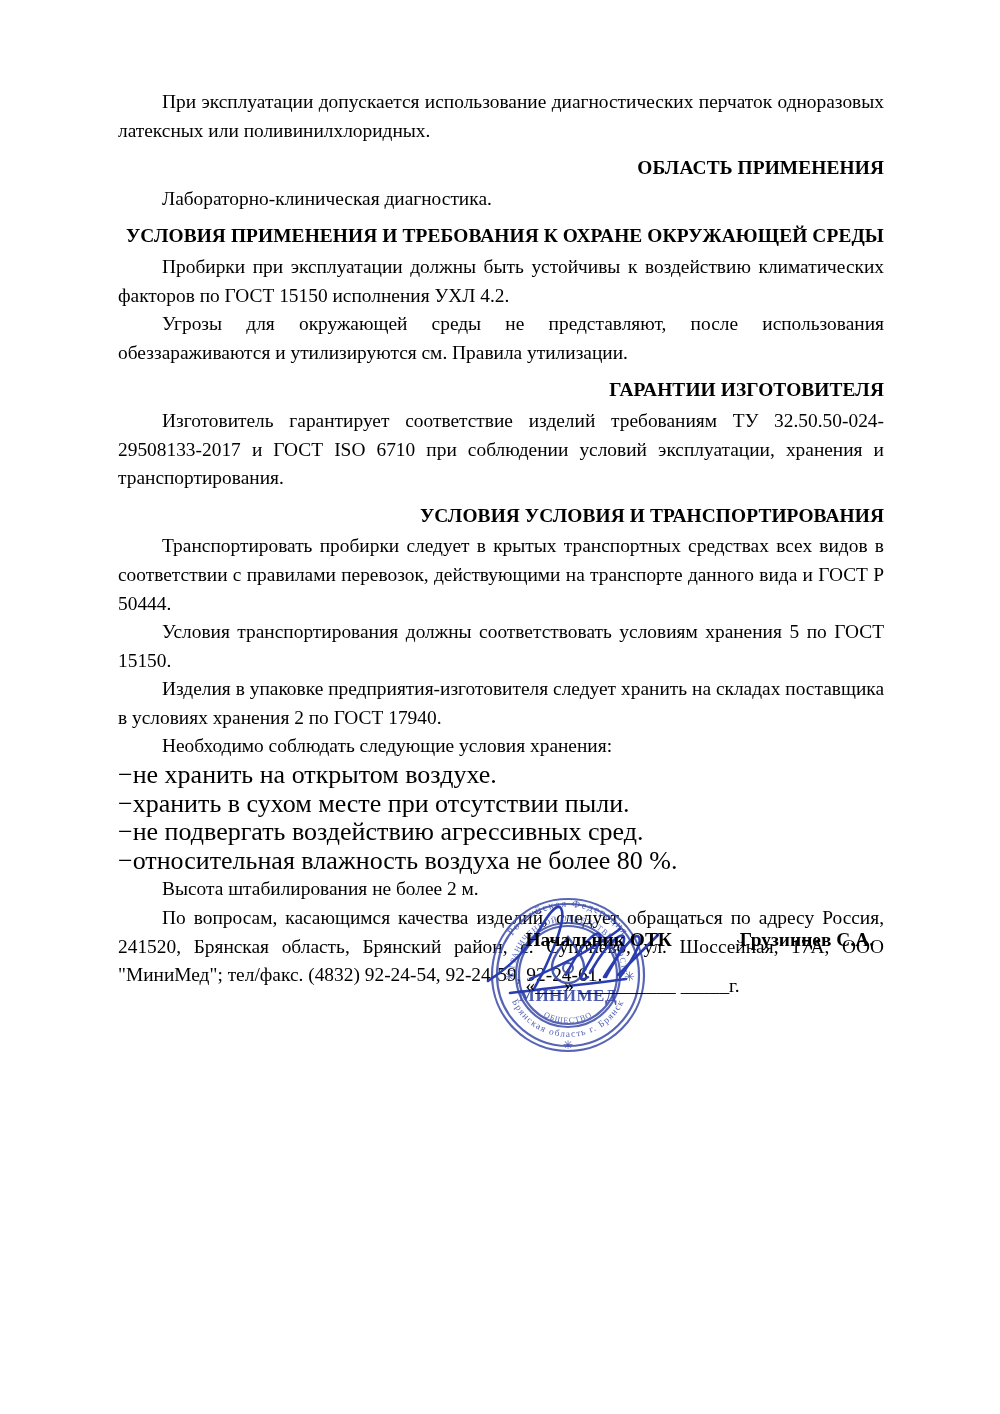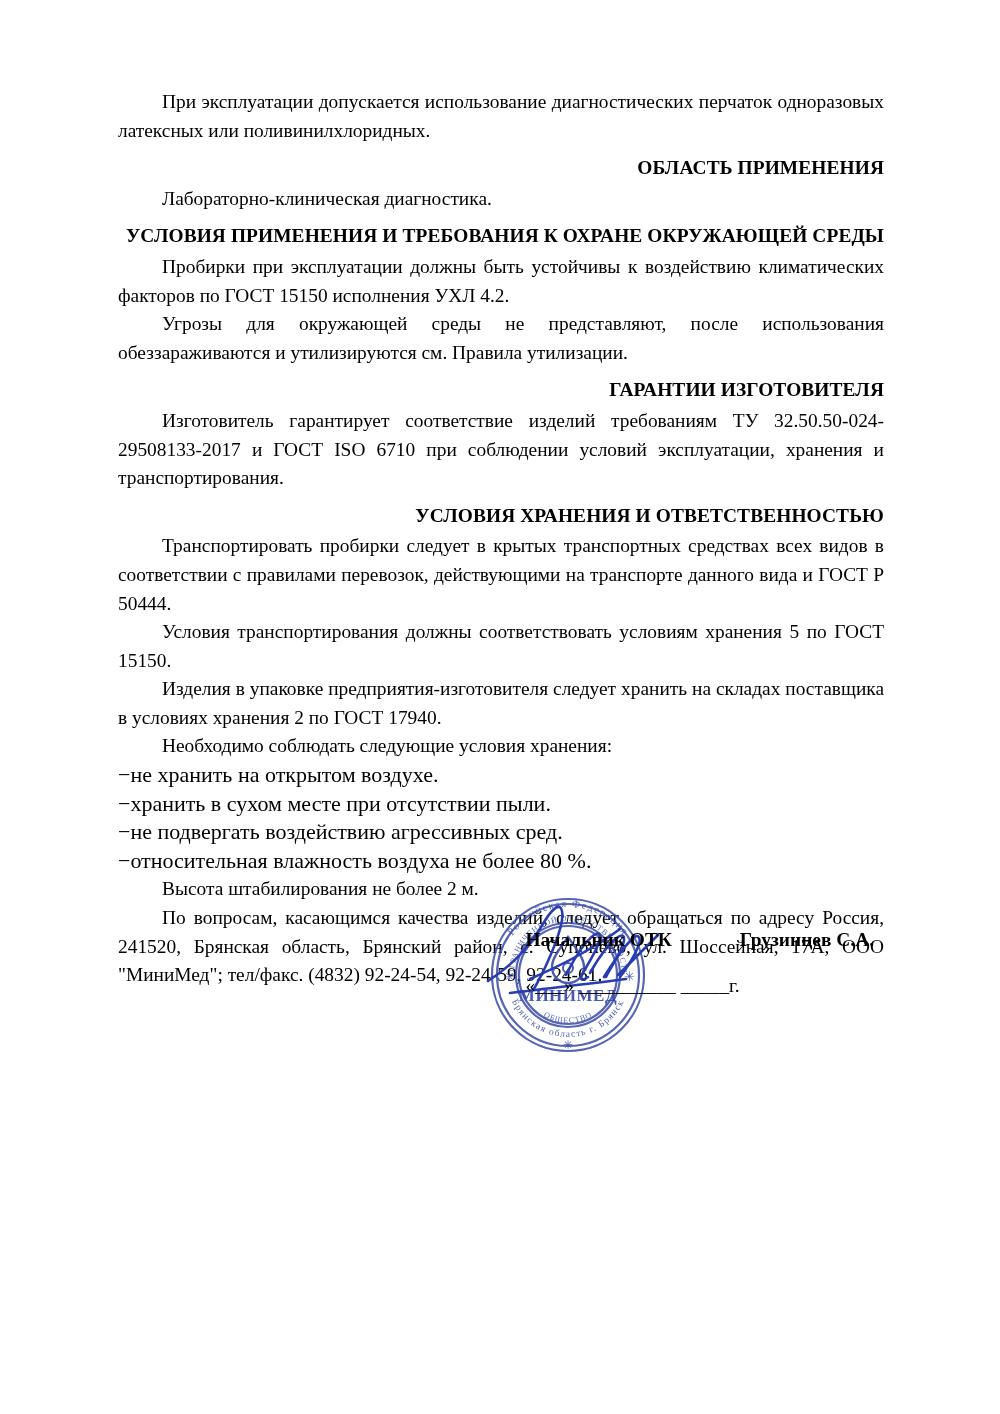--- a/index.html
+++ b/index.html
@@ -41,21 +41,21 @@
   }
   h2 {
     margin: 9px 0 2px 0;
     font-size: 19.4px;
     line-height: 28.6px;
     font-weight: bold;
     text-align: right;
     letter-spacing: 0.1px;
   }
   .dash-line {
-    font-size: 22px;
+    font-size: 26px;
     line-height: 28.6px;
     text-align: left;
     margin: 0;
   }
   .sign-block {
     position: absolute;
     left: 118px;
     top: 925px;
     width: 766px;
     font-size: 19.4px;
@@ -107,21 +107,21 @@
     <h2>ОБЛАСТЬ ПРИМЕНЕНИЯ</h2>
     <p class="indent">Лабораторно-клиническая диагностика.</p>
 
     <h2>УСЛОВИЯ ПРИМЕНЕНИЯ И ТРЕБОВАНИЯ К ОХРАНЕ ОКРУЖАЮЩЕЙ СРЕДЫ</h2>
     <p class="indent">Пробирки при эксплуатации должны быть устойчивы к воздействию климатических факторов по ГОСТ 15150 исполнения УХЛ 4.2.</p>
     <p class="indent">Угрозы для окружающей среды не представляют, после использования обеззараживаются и утилизируются см. Правила утилизации.</p>
 
     <h2>ГАРАНТИИ ИЗГОТОВИТЕЛЯ</h2>
     <p class="indent">Изготовитель гарантирует соответствие изделий требованиям ТУ 32.50.50-024-29508133-2017 и ГОСТ ISO 6710 при соблюдении условий эксплуатации, хранения и транспортирования.</p>
 
-    <h2>УСЛОВИЯ ХРАНЕНИЯ И ОТВЕТСТВЕННОСТЬЮ</h2>
+    <h2>УСЛОВИЯ УСЛОВИЯ И ТРАНСПОРТИРОВАНИЯ</h2>
     <p class="indent">Транспортировать пробирки следует в крытых транспортных средствах всех видов в соответствии с правилами перевозок, действующими на транспорте данного вида и ГОСТ Р 50444.</p>
     <p class="indent">Условия транспортирования должны соответствовать условиям хранения 5 по ГОСТ 15150.</p>
     <p class="indent">Изделия в упаковке предприятия-изготовителя следует хранить на складах поставщика в условиях хранения 2 по ГОСТ 17940.</p>
     <p class="indent">Необходимо соблюдать следующие условия хранения:</p>
 
     <p class="dash-line">−не хранить на открытом воздухе.</p>
     <p class="dash-line">−хранить в сухом месте при отсутствии пыли.</p>
     <p class="dash-line">−не подвергать воздействию агрессивных сред.</p>
     <p class="dash-line">−относительная влажность воздуха не более 80 %.</p>
 

